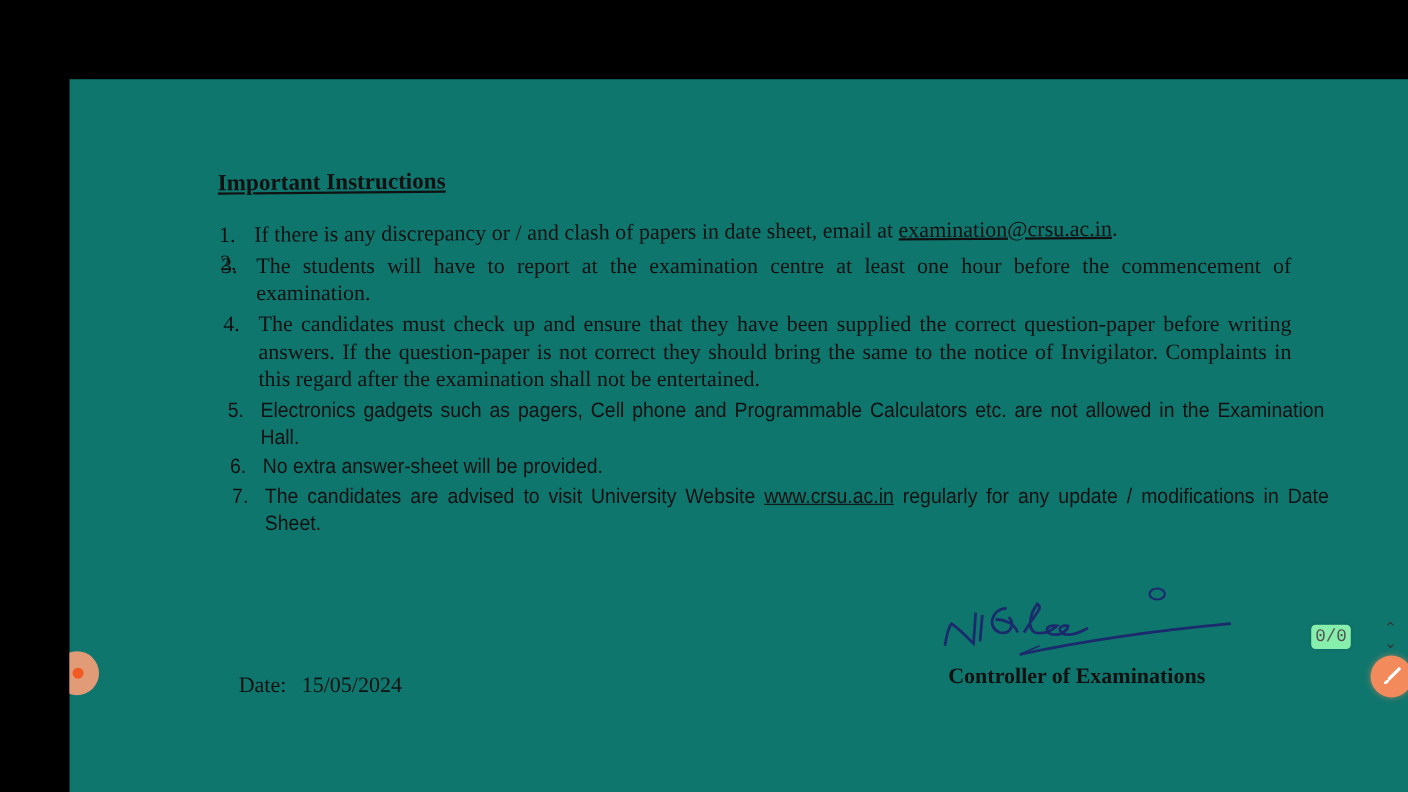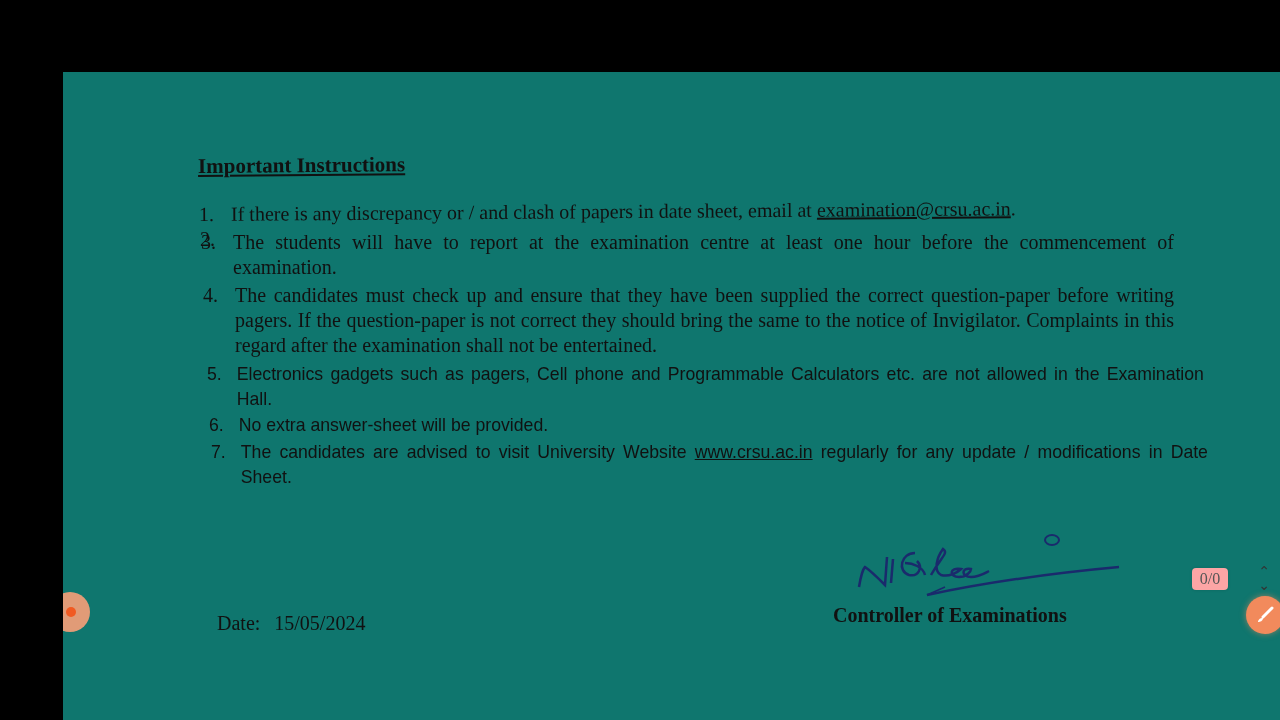--- a/index.html
+++ b/index.html
@@ -20,27 +20,27 @@
   .item .num { position: absolute; left: 0; top: 0; }
   .i1 { transform: rotate(-0.4deg); transform-origin: left; }
   .i2 { margin-left: 1px; }
   .i3 { margin-left: 2px; margin-top: 3px; }
   .i4 { margin-left: 4px; margin-top: 3px; }
   .i5 { margin-left: 8px; margin-top: 3px; font-family: "Liberation Sans", sans-serif; font-size: 19px; transform: scaleX(0.93); transform-origin: left; width: 1040px; }
   .i6 { margin-left: 10px; margin-top: 1px; font-family: "Liberation Sans", sans-serif; font-size: 19px; transform: scaleX(0.93); transform-origin: left; }
   .i7 { margin-left: 12px; margin-top: 2px; font-family: "Liberation Sans", sans-serif; font-size: 19px; transform: scaleX(0.93); transform-origin: left; width: 1040px; }
   .link { text-decoration: underline; }
   .signature { position: absolute; left: 790px; top: 455px; width: 270px; height: 80px; }
-  .controller { position: absolute; left: 770px; top: 532px; font-weight: bold; font-size: 20px; color: #111; }
+  .controller { position: absolute; left: 799px; top: 532px; font-weight: bold; font-size: 20px; color: #111; }
   .date { position: absolute; left: 154px; top: 540px; font-weight: normal; font-size: 20px; color: #111; }
   .date span { margin-right: 14px; }
   .counter {
     position: absolute; left: 1192px; top: 568px; width: 36px; height: 22px;
-    background: #fca5a5; border-radius: 4px; box-shadow: 0 0 3px rgba(0,0,0,0.15);
-    font-family: Liberation Serif, serif; font-size: 16px; color: #555;
+    background: #86efac; border-radius: 4px; box-shadow: 0 0 3px rgba(0,0,0,0.15);
+    font-family: Liberation Mono, monospace; font-size: 16px; color: #555;
     display: flex; align-items: center; justify-content: center;
   }
   .nav-arrows {
     position: absolute; left: 1248px; top: 558px; width: 32px; height: 40px;
     display: flex; flex-direction: column; align-items: center; justify-content: center;
     font-family: "DejaVu Sans", sans-serif; font-size: 14px; color: #333; line-height: 14px;
   }
   .pen-btn {
     position: absolute; left: 1246px; top: 596px; width: 38px; height: 38px;
     border-radius: 50%; background: #f28a5c; box-shadow: 0 0 6px rgba(242,138,92,0.6);
@@ -67,21 +67,21 @@
     </div>
     <div class="item i2">
       <span class="num">2.</span>
     </div>
     <div class="item i3">
       <span class="num">3.</span>
       <span>The students will have to report at the examination centre at least one hour before the commencement of examination.</span>
     </div>
     <div class="item i4">
       <span class="num">4.</span>
-      <span>The candidates must check up and ensure that they have been supplied the correct question-paper before writing pagers. If the question-paper is not correct they should bring the same to the notice of Invigilator. Complaints in this regard after the examination shall not be entertained.</span>
+      <span>The candidates must check up and ensure that they have been supplied the correct question-paper before writing answers. If the question-paper is not correct they should bring the same to the notice of Invigilator. Complaints in this regard after the examination shall not be entertained.</span>
     </div>
     <div class="item i5">
       <span class="num">5.</span>
       <span>Electronics gadgets such as pagers, Cell phone and Programmable Calculators etc. are not allowed in the Examination Hall.</span>
     </div>
     <div class="item i6">
       <span class="num">6.</span>
       <span>No extra answer-sheet will be provided.</span>
     </div>
     <div class="item i7">

